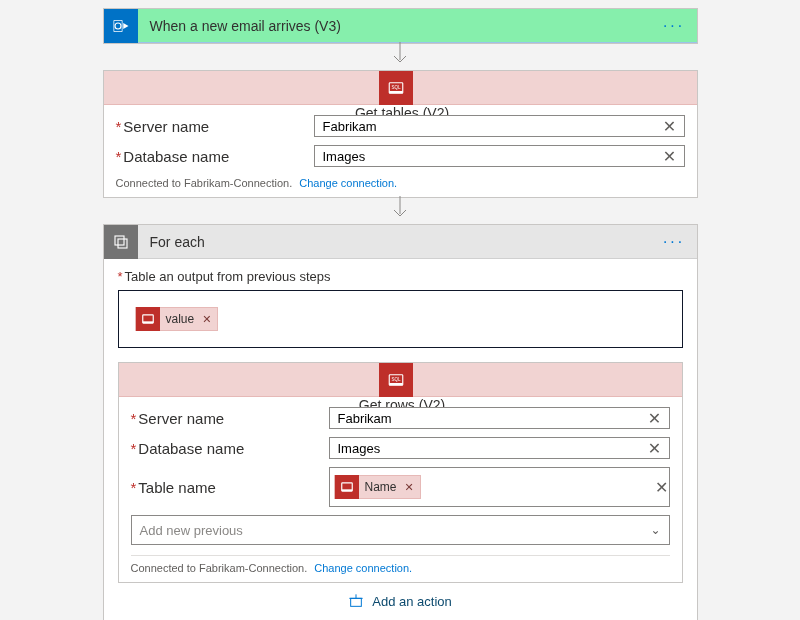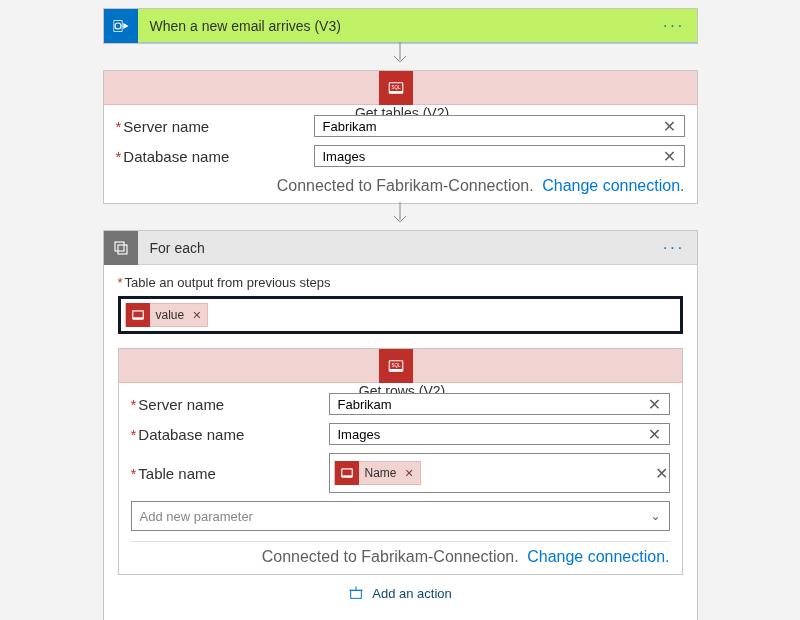--- a/index.html
+++ b/index.html
@@ -44,21 +44,21 @@
     padding-left: 12px;
     font-size: 14px;
   }
   .dots {
     color: #0078d4;
     font-size: 16px;
     letter-spacing: 2px;
     padding: 0 4px;
     cursor: pointer;
   }
-  .header-trigger { background: #bef264; border-bottom: 1px solid #9ac3e8; }
+  .header-trigger { background: #86efac; border-bottom: 1px solid #9ac3e8; }
   .header-sql     { background: #f1d3d2; border-bottom: 1px solid #e6b9b7; flex-direction: column; }
   .header-foreach { background: #e6e6e6; border-bottom: 1px solid #d0d0d0; }
   .arrow-svg { position: relative; top: -2px; }
 
   .card-body { padding: 10px 12px 8px 12px; }
   .form-row { display: flex; align-items: center; margin-bottom: 8px; }
   .form-label {
     width: 198px;
     flex: 0 0 198px;
     font-size: 15px;
@@ -82,34 +82,33 @@
     background: transparent;
   }
   .clear-x {
     width: 28px;
     text-align: center;
     color: #605e5c;
     font-size: 16px;
     cursor: pointer;
   }
   .conn-line {
-    font-size: 16px;
+    font-size: 11px;
     color: #605e5c;
     padding-top: 2px;
-    text-align: right;
   }
   .conn-line a { color: #0078d4; text-decoration: none; margin-left: 4px; }
 
   
   .foreach-card { width: 595px; border: 1px solid #c8c6c4; background:#fff; }
   .foreach-body { padding: 10px 14px 12px 14px; }
   .small-label { font-size: 13px; display:block; margin-bottom:6px; }
   .token-input {
-    border: 3px solid #0f172a;
-    padding: 4px;
+    border: 1px solid #0f172a;
+    padding: 16px;
     display: flex;
     align-items: center;
     min-height: 32px;
   }
   .token {
     background: #f1d3d2;
     border: 1px solid #e6b9b7;
     display: inline-flex;
     align-items: center;
     height: 24px;
@@ -294,21 +293,21 @@
                       <rect x="3" y="16" width="18" height="3" fill="#fff"></rect>
                     </svg>
                 </span>
                 <span class="tk-label">Name</span>
                 <span class="tk-x">✕</span>
               </div>
               <div class="clear-x" style="width:auto;">✕</div>
             </div>
           </div>
           <div class="select-row">
-            <span>Add new parameter</span>
+            <span>Add new previous</span>
             <span class="chev">⌄</span>
           </div>
           <div class="conn-line divider">
             <span>Connected to </span><span>Fabrikam-Connection.</span>
             <a href="#">Change connection.</a>
           </div>
         </div>
       </div>
 
       <div class="add-action">

